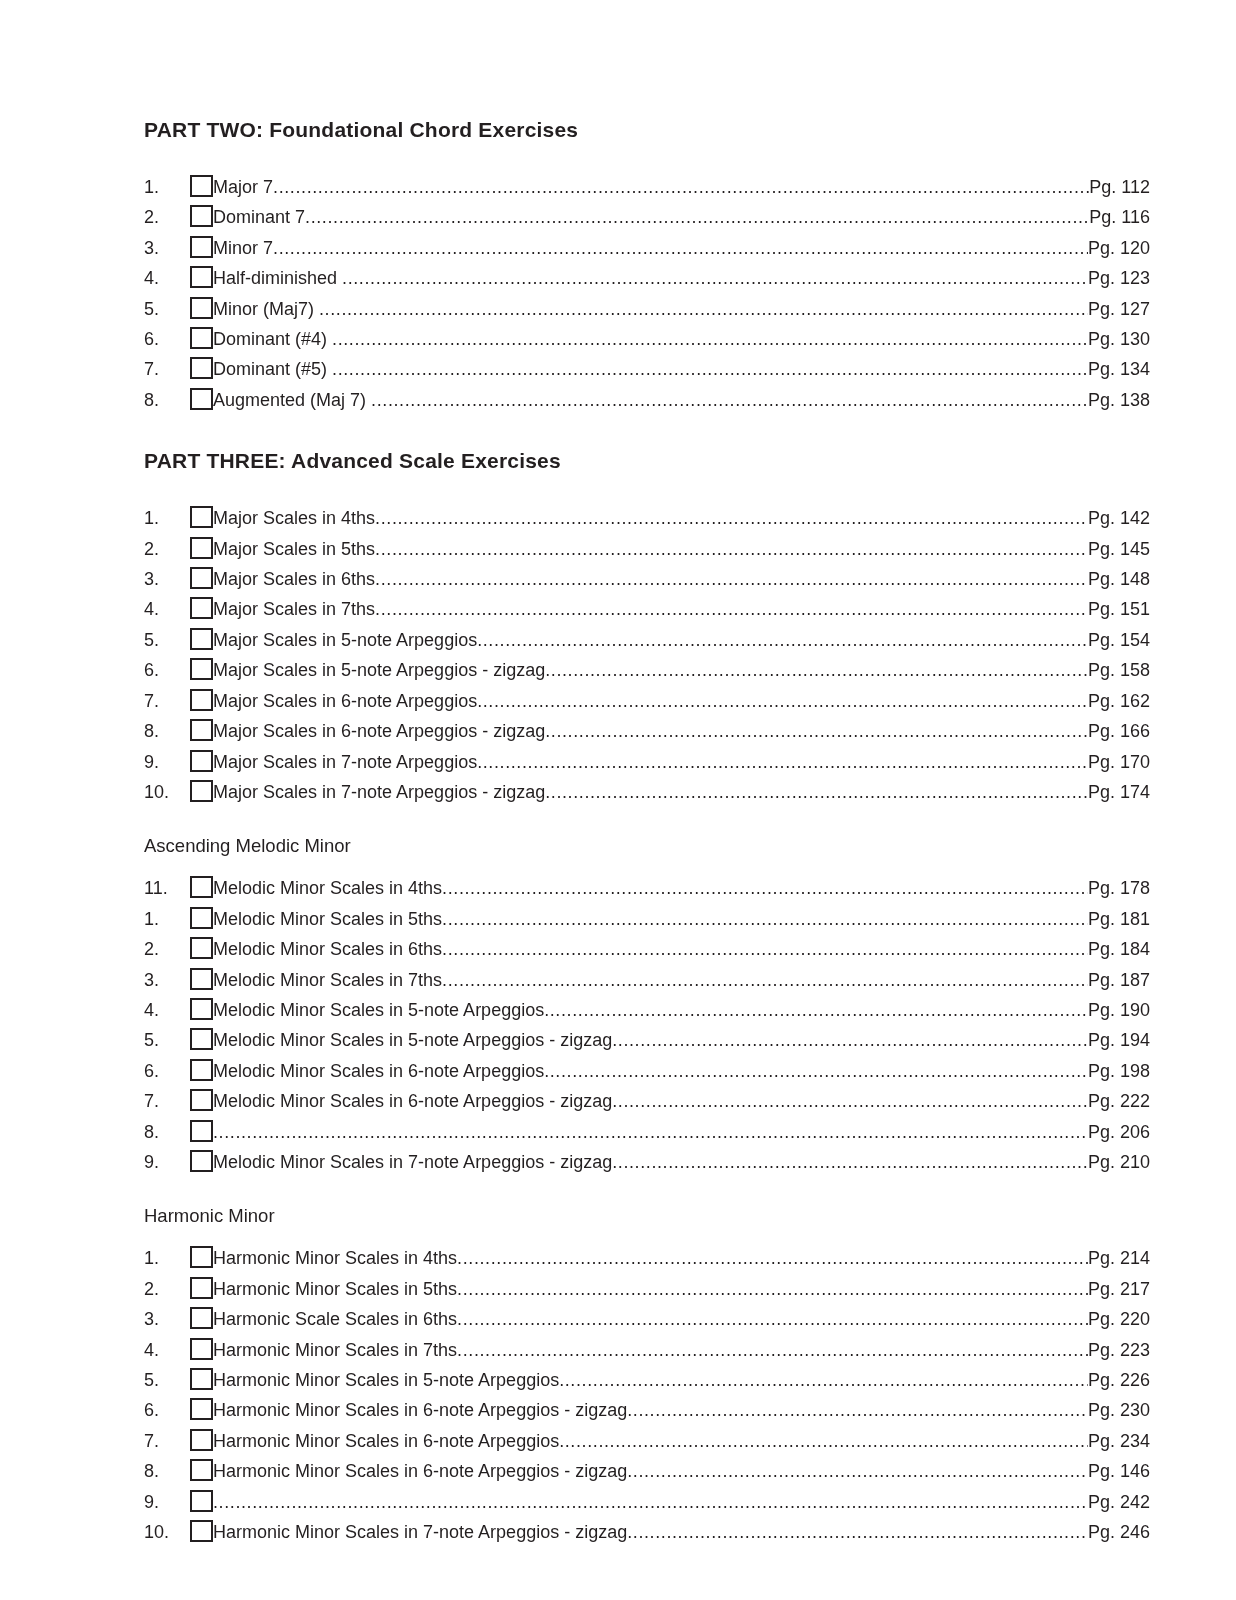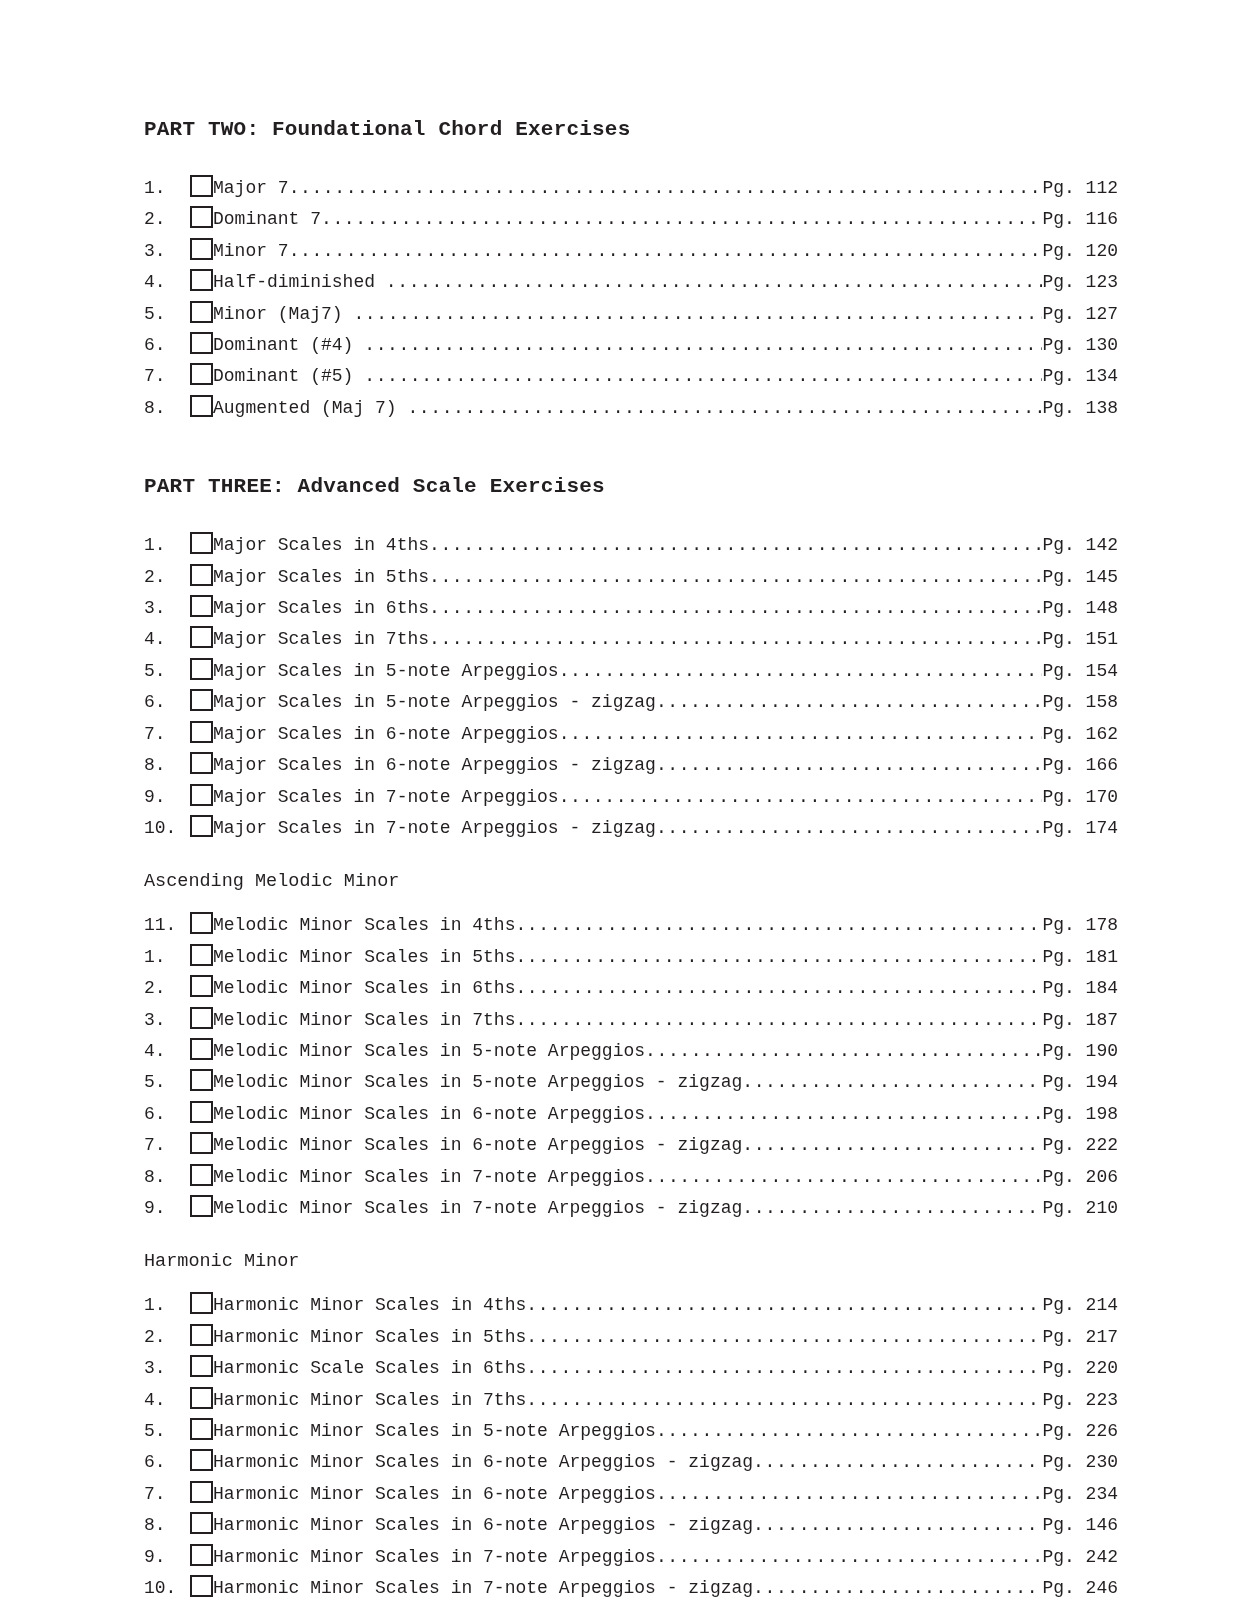--- a/index.html
+++ b/index.html
@@ -3,32 +3,32 @@
 <meta charset="utf-8">
 <style>
   html, body { margin: 0; padding: 0; background: #ffffff; }
   .page {
     position: relative;
     width: 1236px;
     height: 1600px;
     box-sizing: border-box;
     background: #ffffff;
     color: #231f20;
-    font-family: Liberation Mono, monospace;
-    padding: 116px 118px 60px 144px;
+    font-family: Liberation Sans, sans-serif;
+    padding: 116px 86px 60px 144px;
     overflow: hidden;
   }
   .part-title {
     font-size: 21px;
     font-weight: bold;
     line-height: 28px;
     margin: 0 0 27px 0;
     letter-spacing: 0.2px;
   }
-  .part + .part { margin-top: 51px; }
+  .part + .part { margin-top: 33px; }
   .group-header {
     font-size: 18.5px;
     font-weight: normal;
     line-height: 28px;
     margin: 26px 0 12px 0;
   }
   .rows { font-size: 18px; }
   .row {
     display: flex;
     align-items: baseline;
@@ -291,21 +291,20 @@
     <span class="num">7.</span>
     <span class="checkbox"></span>
     <span class="label">Melodic Minor Scales in 6-note Arpeggios - zigzag</span>
     <span class="dots">....................................................................................................................................................................................................................................................................</span>
     <span class="page-num">Pg. 222</span>
   </div>
 
   <div class="row">
     <span class="num">8.</span>
     <span class="checkbox"></span>
-    <span class="label">Melodic Minor Scales in 7-note Arpeggios</span>
     <span class="dots">....................................................................................................................................................................................................................................................................</span>
     <span class="page-num">Pg. 206</span>
   </div>
 
   <div class="row">
     <span class="num">9.</span>
     <span class="checkbox"></span>
     <span class="label">Melodic Minor Scales in 7-note Arpeggios - zigzag</span>
     <span class="dots">....................................................................................................................................................................................................................................................................</span>
     <span class="page-num">Pg. 210</span>
@@ -376,21 +375,20 @@
     <span class="num">8.</span>
     <span class="checkbox"></span>
     <span class="label">Harmonic Minor Scales in 6-note Arpeggios - zigzag</span>
     <span class="dots">....................................................................................................................................................................................................................................................................</span>
     <span class="page-num">Pg. 146</span>
   </div>
 
   <div class="row">
     <span class="num">9.</span>
     <span class="checkbox"></span>
-    <span class="label">Harmonic Minor Scales in 7-note Arpeggios</span>
     <span class="dots">....................................................................................................................................................................................................................................................................</span>
     <span class="page-num">Pg. 242</span>
   </div>
 
   <div class="row">
     <span class="num">10.</span>
     <span class="checkbox"></span>
     <span class="label">Harmonic Minor Scales in 7-note Arpeggios - zigzag</span>
     <span class="dots">....................................................................................................................................................................................................................................................................</span>
     <span class="page-num">Pg. 246</span>

